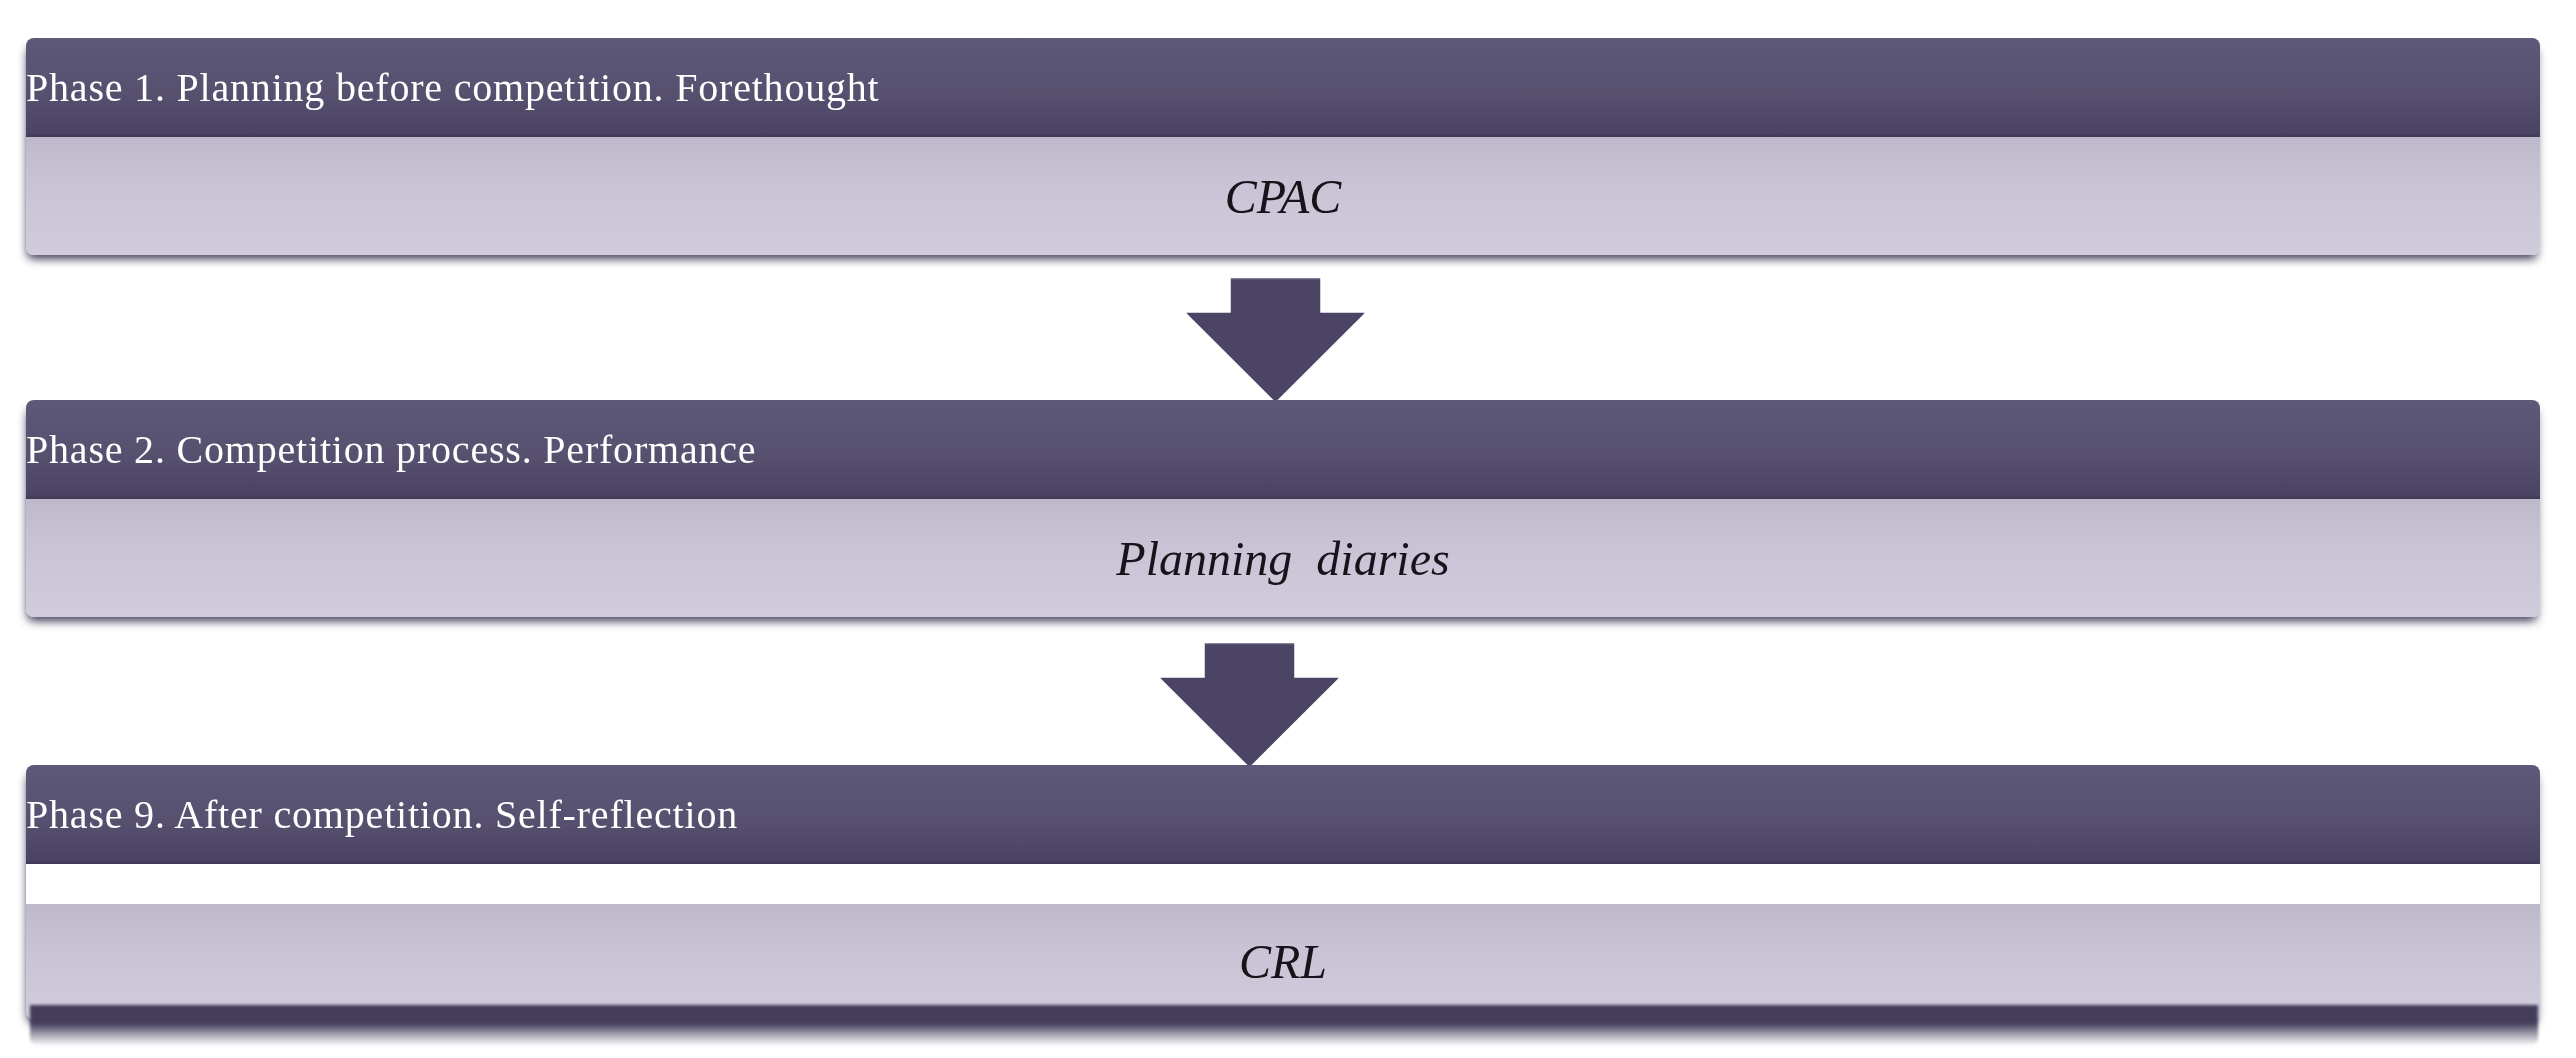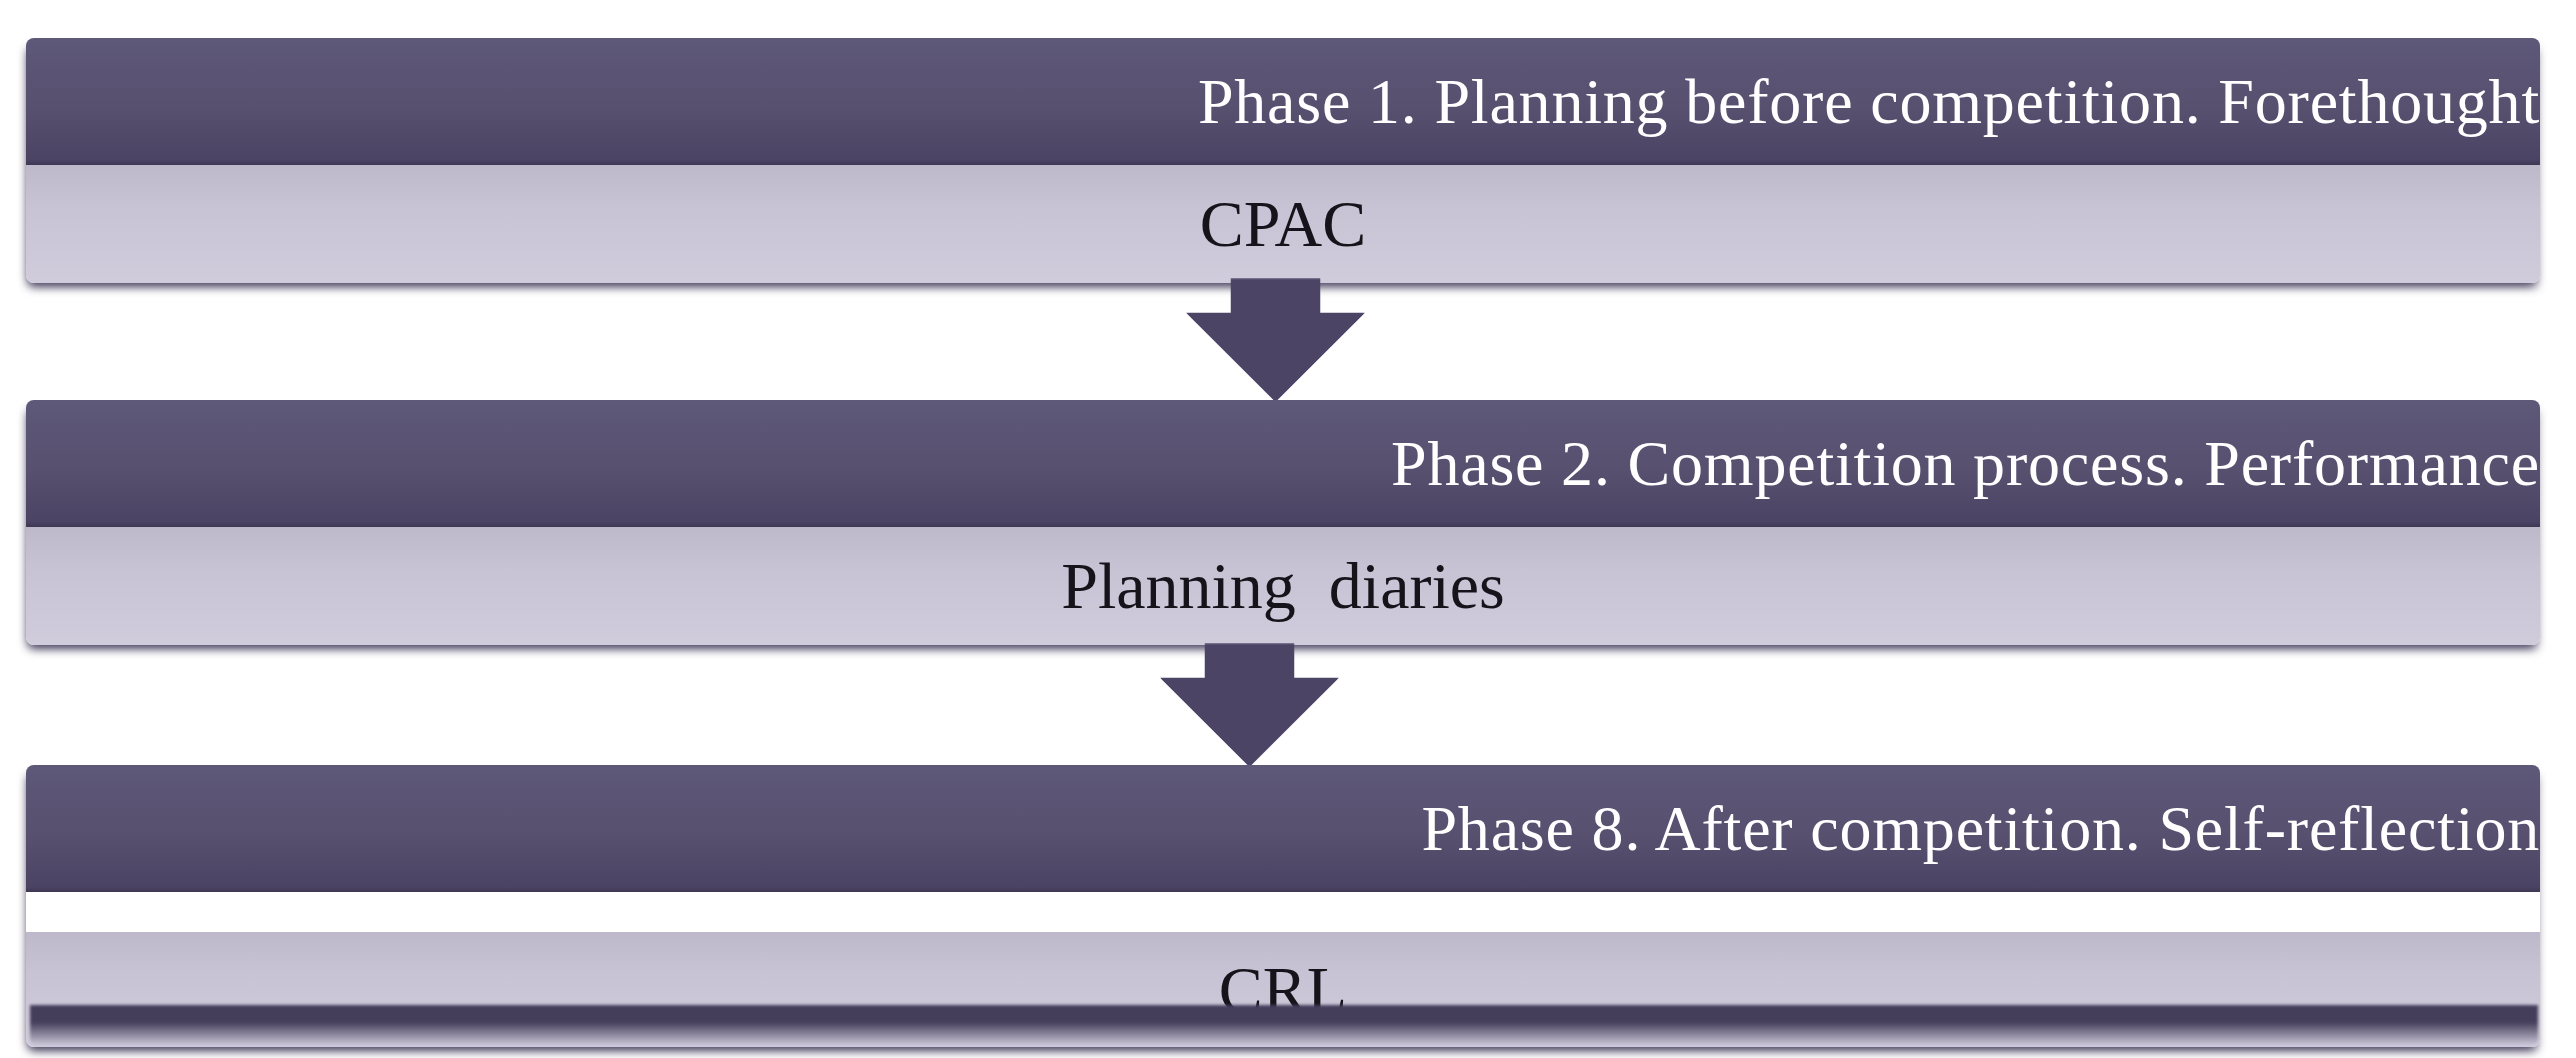--- a/index.html
+++ b/index.html
@@ -17,45 +17,46 @@
   }
   .block {
     position: absolute;
     left: 26px;
     width: 2514px;
     border-radius: 7.8px;
     box-shadow: 0 7.8px 9.4px -3.9px rgba(58,50,82,0.85),
                 -4.7px 6.3px 9.4px -6.3px rgba(58,50,82,0.55);
   }
   .block-header {
-    height: 127px;
+    height: 99px;
     border-radius: 7.8px 7.8px 0 0;
     display: flex;
     align-items: center;
-    justify-content: flex-end;
-    font-size: 64px;
+    justify-content: flex-start;
+    font-size: 40px;
     letter-spacing: 0.8px;
     color: var(--header-text, #ffffff);
     background: linear-gradient(180deg,
       var(--header-bg-top, #5E5879) 0%,
       var(--header-bg, #57506F) 55%,
       var(--header-bg-bottom, #4A4363) 96%,
       #3E3854 100%);
   }
   .block-body {
     height: 118px;
     border-radius: 0 0 7.8px 7.8px;
     display: flex;
     align-items: center;
-    font-size: 66px;
+    font-size: 48px;
     color: var(--body-text, #16131B);
     background: linear-gradient(180deg,
       var(--body-bg-top, #BDB8CA) 0%,
       var(--body-bg, #C8C3D4) 35%,
       var(--body-bg-bottom, #D0CCDC) 100%);
+    font-style: italic;
   }
   .block-body.short { height: 115px; margin-top: 40px; }
   .cell {
     flex: 1;
     display: flex;
     align-items: center;
     justify-content: center;
     white-space: pre-wrap;
   }
   .arrow {
@@ -107,21 +108,21 @@
     </div>
     <div class="block-body">
       <div class="cell">Planning  diaries</div>
     </div>
   </div>
 
   <div class="arrow arrow-2"></div>
 
   <div class="block b3">
     <div class="block-header">
-      <span>Phase 8. After competition. Self-reflection</span>
+      <span>Phase 9. After competition. Self-reflection</span>
     </div>
     <div class="block-body short">
       <div class="cell">CRL</div>
     </div>
   </div>
 
   <div class="bottom-shadow"></div>
 
 </div>
 

